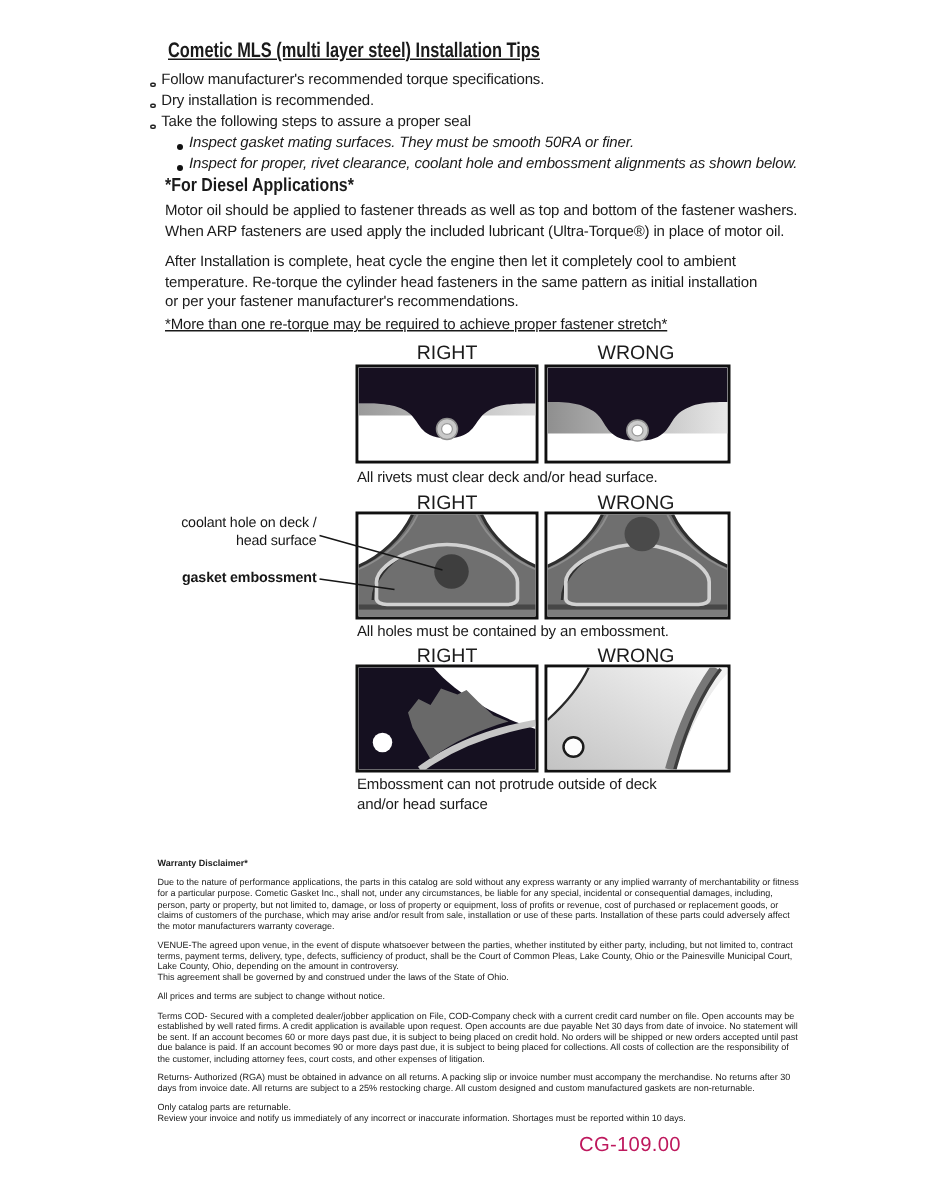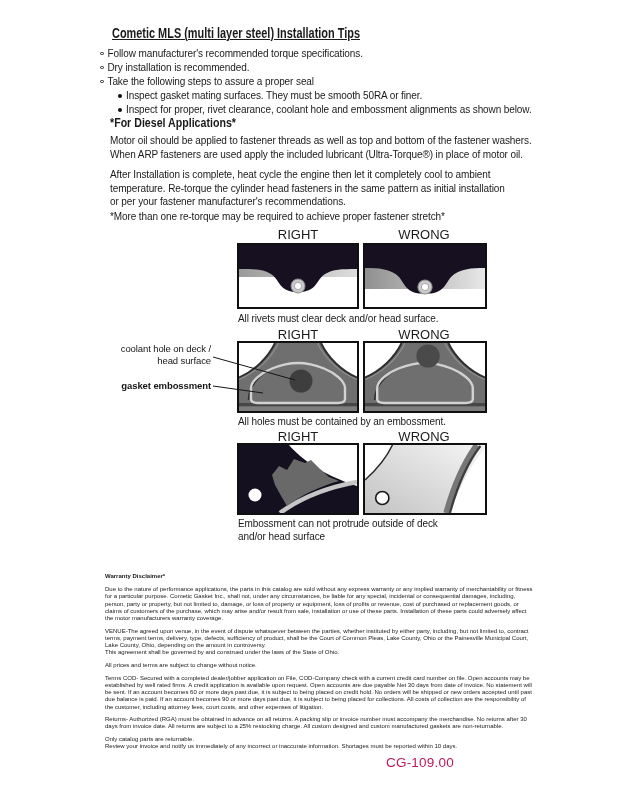--- a/index.html
+++ b/index.html
@@ -11,34 +11,34 @@
   }
   .page { position:relative; width:618px; height:800px; background:#fff; overflow:hidden; }
 
   .title {
     position:absolute; left:112px; top:25px;
     font-size:14px; font-weight:bold; text-decoration:underline;
     white-space:nowrap; transform:scaleX(0.78); transform-origin:left top;
   }
 
   .tips { position:absolute; left:100px; top:47px; font-size:10px; letter-spacing:-0.1px; }
-  .tip { display:flex; align-items:flex-start; line-height:14px; white-space:nowrap; }
-  .tip.sub { margin-left:18px; }
+  .tip { display:flex; align-items:center; line-height:14px; white-space:nowrap; }
+  .tip.sub { margin-left:18px;font-style:italic; }
   .marker-open { width:3.5px; height:3.5px; border:1px solid #222; border-radius:50%; margin:4.5px 4px 0 0; flex:none; }
   .marker-filled { width:4px; height:4px; background:#111; border-radius:50%; margin:4.5px 4px 0 0; flex:none; }
 
   .diesel-heading {
     position:absolute; left:110px; top:116px;
     font-size:12.5px; font-weight:bold; white-space:nowrap;
     transform:scaleX(0.85); transform-origin:left top;
   }
   .para { position:absolute; left:110px; font-size:10px; line-height:13.5px; letter-spacing:-0.1px; white-space:pre-line; }
   .para.p1 { top:134px; }
   .para.p2 { top:168px; }
-  .para.note { top:210px; }
+  .para.note { top:210px;text-decoration:underline; }
 
   .dg-label { position:absolute; width:122px; text-align:center; font-size:13px; color:#1b1b1b; }
   .dg-box { position:absolute; border:2px solid #101010; background:#fff; line-height:0; }
   .caption { position:absolute; left:238px; font-size:10px; line-height:12.5px; letter-spacing:-0.1px; white-space:pre-line; }
 
   .r1 .dg-label { top:227px; }
   .r1 .dg-box  { top:243px; }
   .cap1 { top:313px; }
   .r2 .dg-label { top:327px; }
   .r2 .dg-box  { top:341px; }

